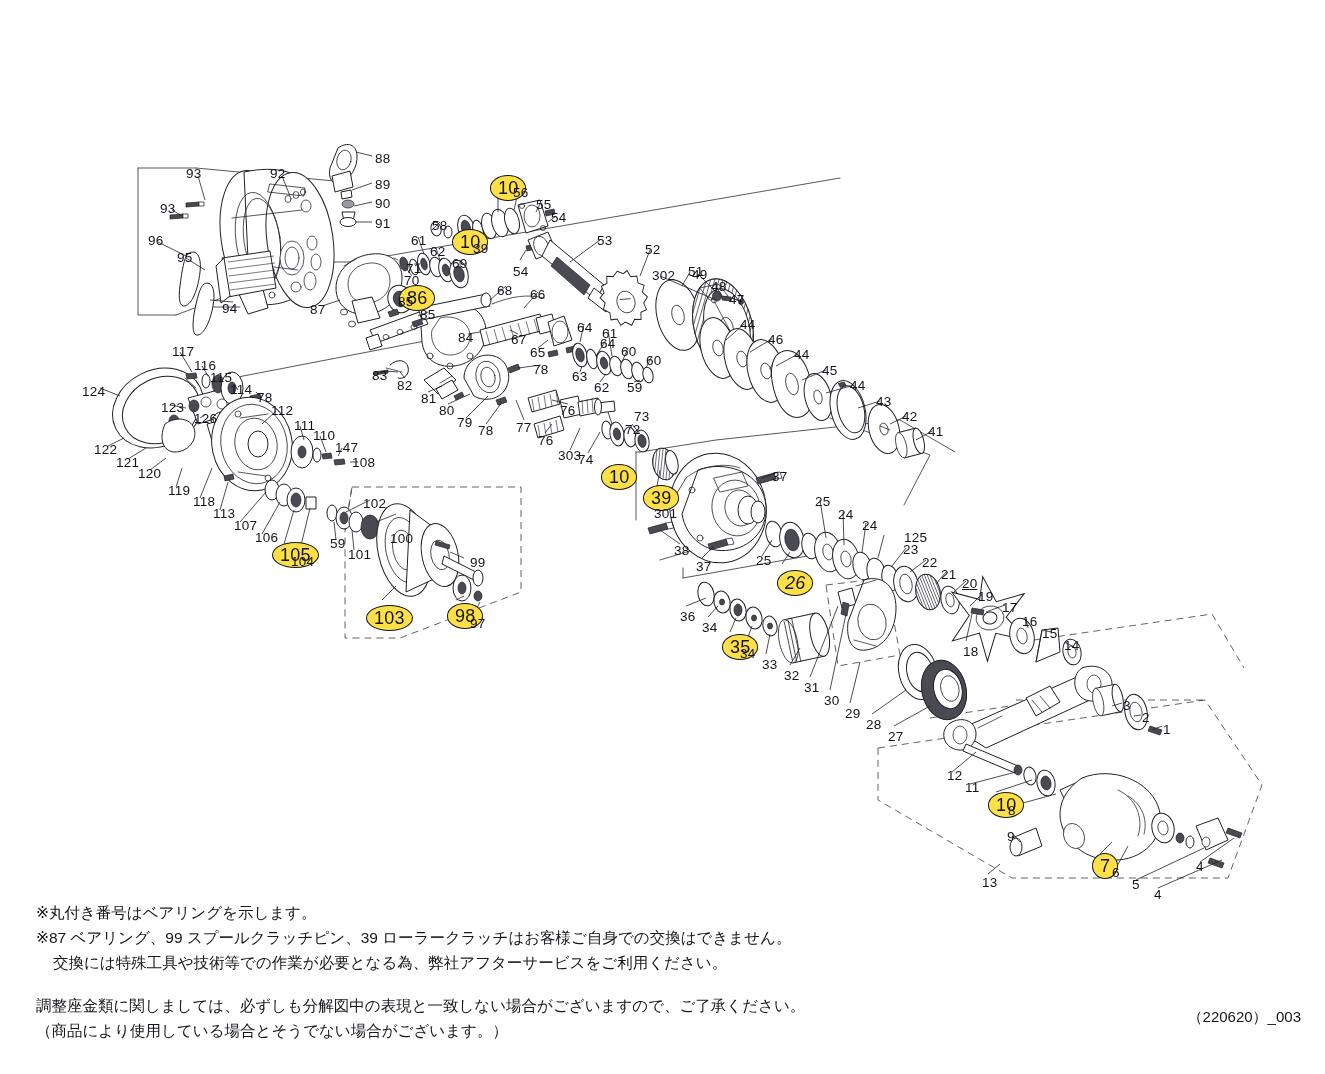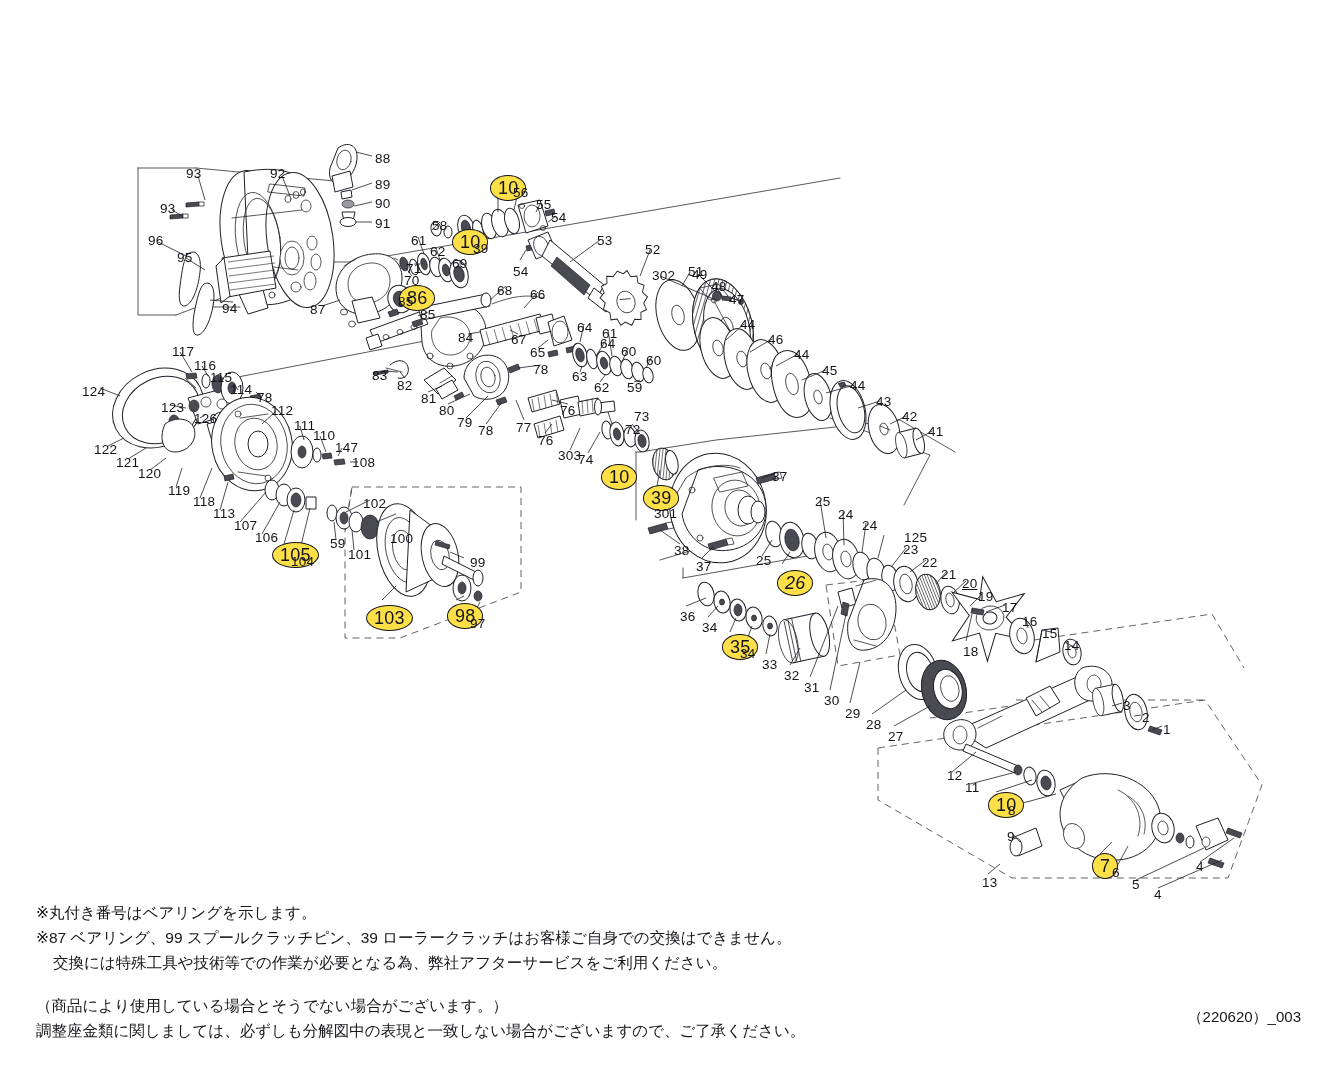--- a/index.html
+++ b/index.html
@@ -899,19 +899,19 @@
       <div class="callout" style="left: 982px; top: 876px;">13</div>
     </div>
 
   <div id="footer">
       <div class="blk">
         <div class="ln">※丸付き番号はベアリングを示します。</div>
         <div class="ln">※87 ベアリング、99 スプールクラッチピン、39 ローラークラッチはお客様ご自身での交換はできません。</div>
         <div class="ln ind">交換には特殊工具や技術等での作業が必要となる為、弊社アフターサービスをご利用ください。</div>
       </div>
       <div class="blk">
+        <div class="ln">調整座金類に関しましては、必ずしも分解図中の表現と一致しない場合がございますので、ご了承ください。</div>
         <div class="ln">（商品により使用している場合とそうでない場合がございます。）</div>
-        <div class="ln">調整座金類に関しましては、必ずしも分解図中の表現と一致しない場合がございますので、ご了承ください。</div>
       </div>
     </div>
   <div id="revcode">（220620）_003</div>
 
 </div>
 
 </body></html>

